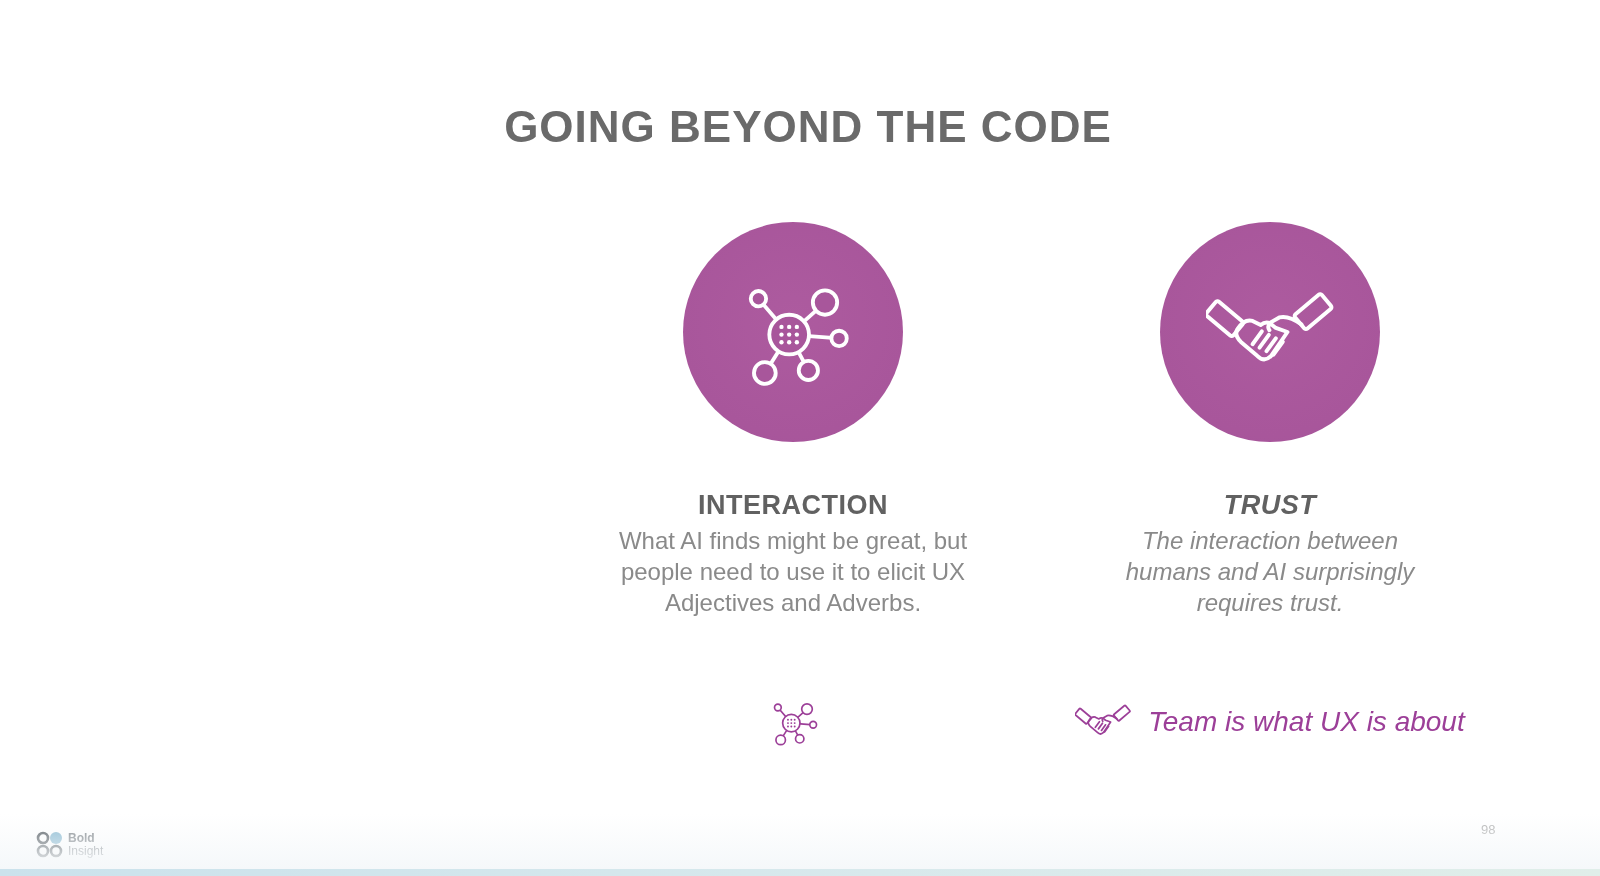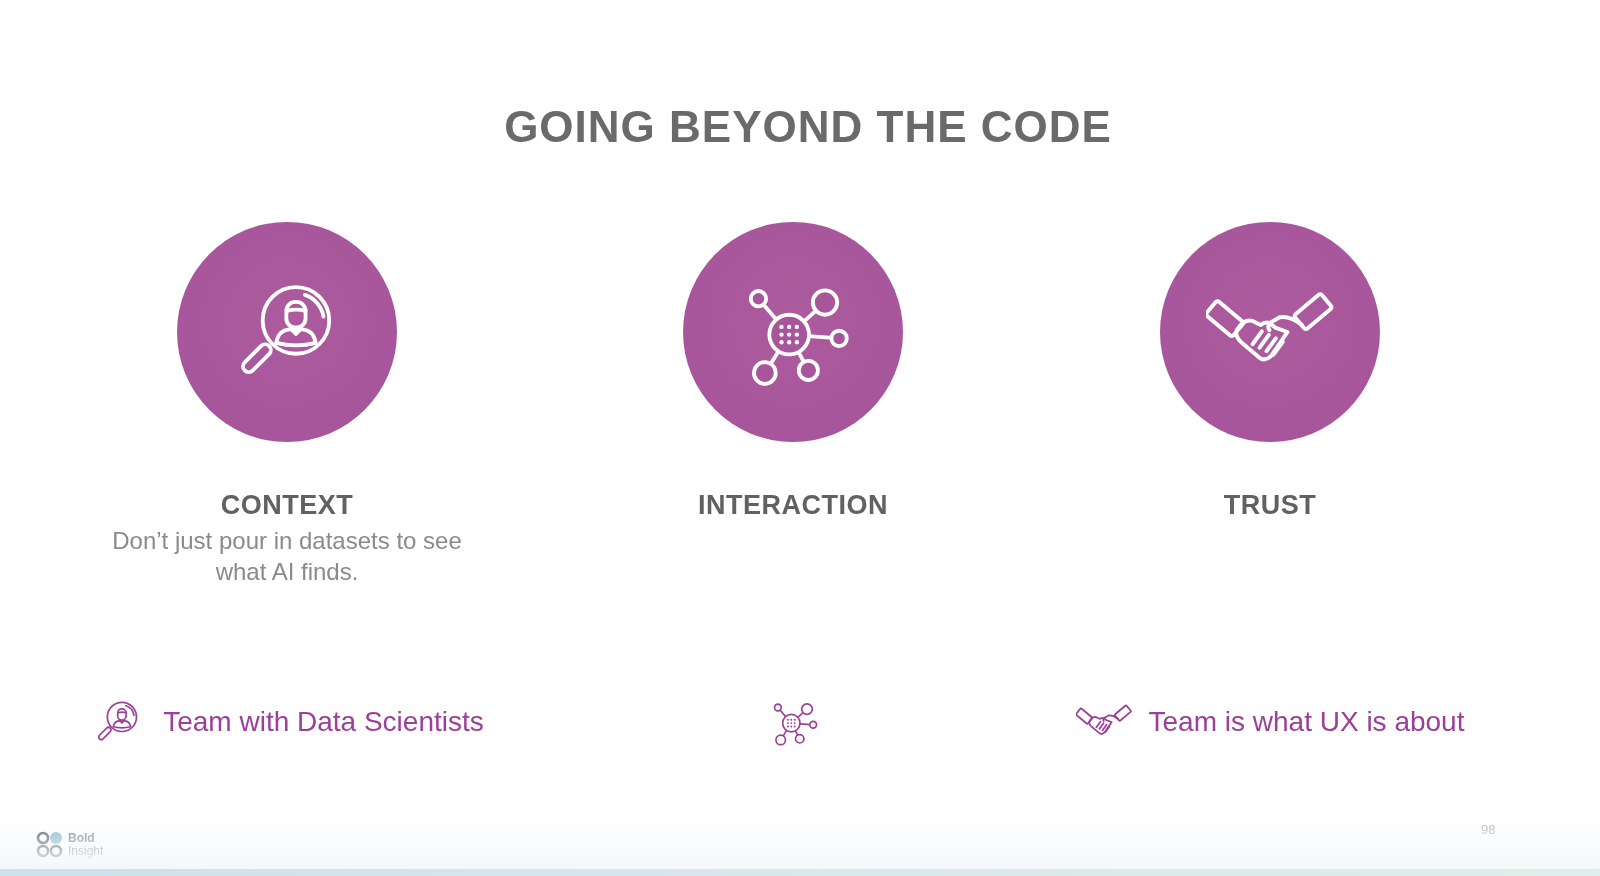--- a/index.html
+++ b/index.html
@@ -7,21 +7,21 @@
     position:relative;width:1600px;height:876px;overflow:hidden;background:#ffffff;
     font-family:"Liberation Sans", sans-serif;
   }
   .title{
     position:absolute;top:94px;left:0;width:100%;margin:8px;text-align:center;
     font-size:44px;font-weight:bold;color:#6a6a6a;letter-spacing:1px;
   }
   .col{position:absolute;top:222px;width:470px;text-align:center;}
   .col-1{left:52px;}
   .col-2{left:558px;}
-  .col-3{left:1035px;}
+  .col-3{left:1035px;font-style:italic;}
   .circle{
     width:220px;height:220px;border-radius:50%;margin:0 auto;
     background:radial-gradient(circle at 50% 45%, #ad5b9f 0%, #a8569b 70%, #a2539a 100%);
     display:flex;align-items:center;justify-content:center;
     color:#ffffff; --icon-bg:#a8569b;
   }
   .big-icon{width:128px;height:128px;display:block;}
   .heading{margin-top:48px;font-size:27px;line-height:30px;font-weight:bold;color:#616161;letter-spacing:.5px;}
   .body{margin:5px auto 0;font-size:24px;line-height:31px;color:#8a8a8a;}
   .col-1 .body{width:370px;}
@@ -108,57 +108,44 @@
       </g>
       <circle cx="20" cy="7" r="6" fill="#85b7d0" stroke="none"></circle>
     </symbol>
   </defs>
 </svg>
 
 <div class="slide">
 
   <h1 class="title">GOING BEYOND THE CODE</h1>
 
-  <div class="col col-1">
-    <div class="circle">
-      <svg class="big-icon">
-          <use href="#ic-search-person"></use>
-        </svg>
-    </div>
-    <div class="heading">CONTEXT</div>
-    <p class="body">Don’t just pour in datasets to see what AI finds.</p>
-    <div class="footer">
-      <svg class="small-icon">
-          <use href="#ic-search-person"></use>
-        </svg>
-      <span class="label">Team with Data Scientists</span>
-    </div>
-  </div>
 
   <div class="col col-2">
     <div class="circle">
       <svg class="big-icon">
           <use href="#ic-network"></use>
         </svg>
     </div>
     <div class="heading">INTERACTION</div>
+    <p class="body">What AI finds might be great, but people need to use it to elicit UX Adjectives and Adverbs.</p>
     <div class="footer">
       <svg class="small-icon">
           <use href="#ic-network"></use>
         </svg>
     </div>
   </div>
 
   <div class="col col-3">
     <div class="circle">
       <svg class="big-icon">
           <use href="#ic-handshake"></use>
         </svg>
     </div>
     <div class="heading">TRUST</div>
+    <p class="body">The interaction between humans and AI surprisingly requires trust.</p>
     <div class="footer">
       <svg class="small-icon">
           <use href="#ic-handshake"></use>
         </svg>
       <span class="label">Team is what UX is about</span>
     </div>
   </div>
 
   <div class="logo">
     <svg class="logo-mark">

